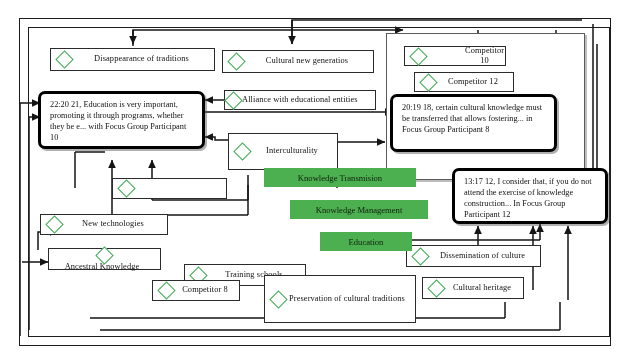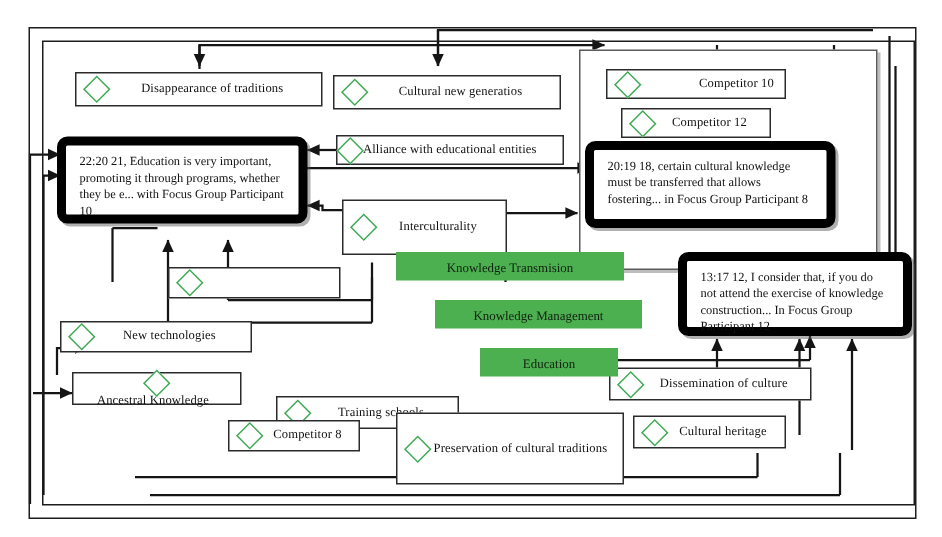--- a/index.html
+++ b/index.html
@@ -51,21 +51,21 @@
   }
   .node.left-label .label {
     text-align: left;
     padding-left: 1px;
   }
   
   .memo {
     position: absolute;
     box-sizing: border-box;
     background: #ffffff;
-    border: 6px solid #000000;
+    border: 3px solid #000000;
     border-radius: 7px;
     box-shadow: 2px 2px 0 rgba(80,80,80,0.45);
     padding: 5px 8px 4px 9px;
     font-size: 8.3px;
     line-height: 1.34;
     color: #111111;
     z-index: 6;
   }
   
   .green {
@@ -174,21 +174,21 @@
     <span class="label">Alliance with educational entities</span>
   </div>
 
   <div class="node" style="left:228px; top:133px; width:110px; height:37px;">
     <span class="diamond"></span>
     <span class="label">Interculturality</span>
   </div>
 
   <div class="frame" style="left:386px; top:33px; width:199px; height:147px; border:1px solid #5a5a5a; box-shadow:2px 2px 0 rgba(90,90,90,.4); background:#ffffff; z-index:2;"></div>
 
-  <div class="node" style="left:404px; top:46px; width:120px; height:20px;gap:36px;">
+  <div class="node" style="left:404px; top:46px; width:102px; height:20px;gap:36px;">
     <span class="diamond"></span>
     <span class="label">Competitor 10</span>
   </div>
 
   <div class="node" style="left:414px; top:72px; width:100px; height:20px;">
     <span class="diamond"></span>
     <span class="label">Competitor 12</span>
   </div>
 
   <div class="node" style="left:112px; top:178px; width:115px; height:21px;">

